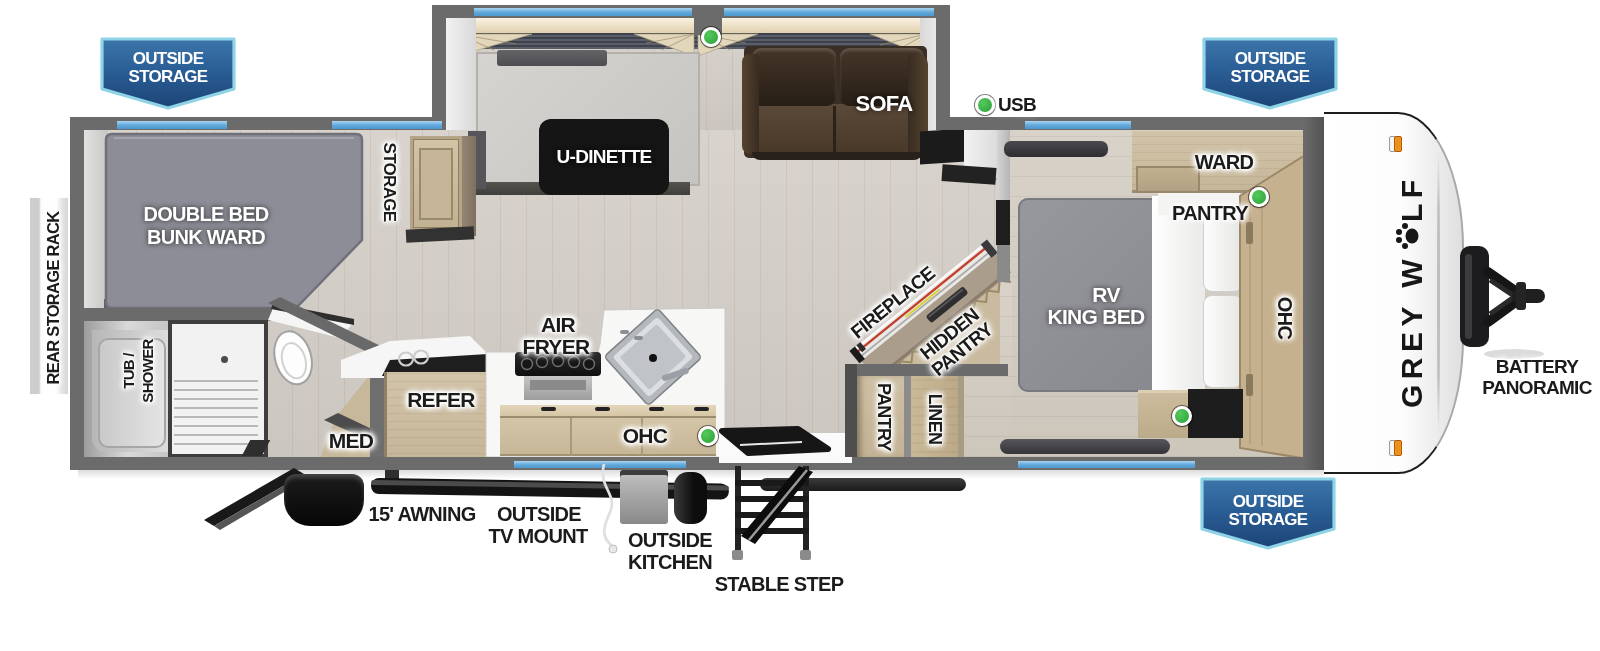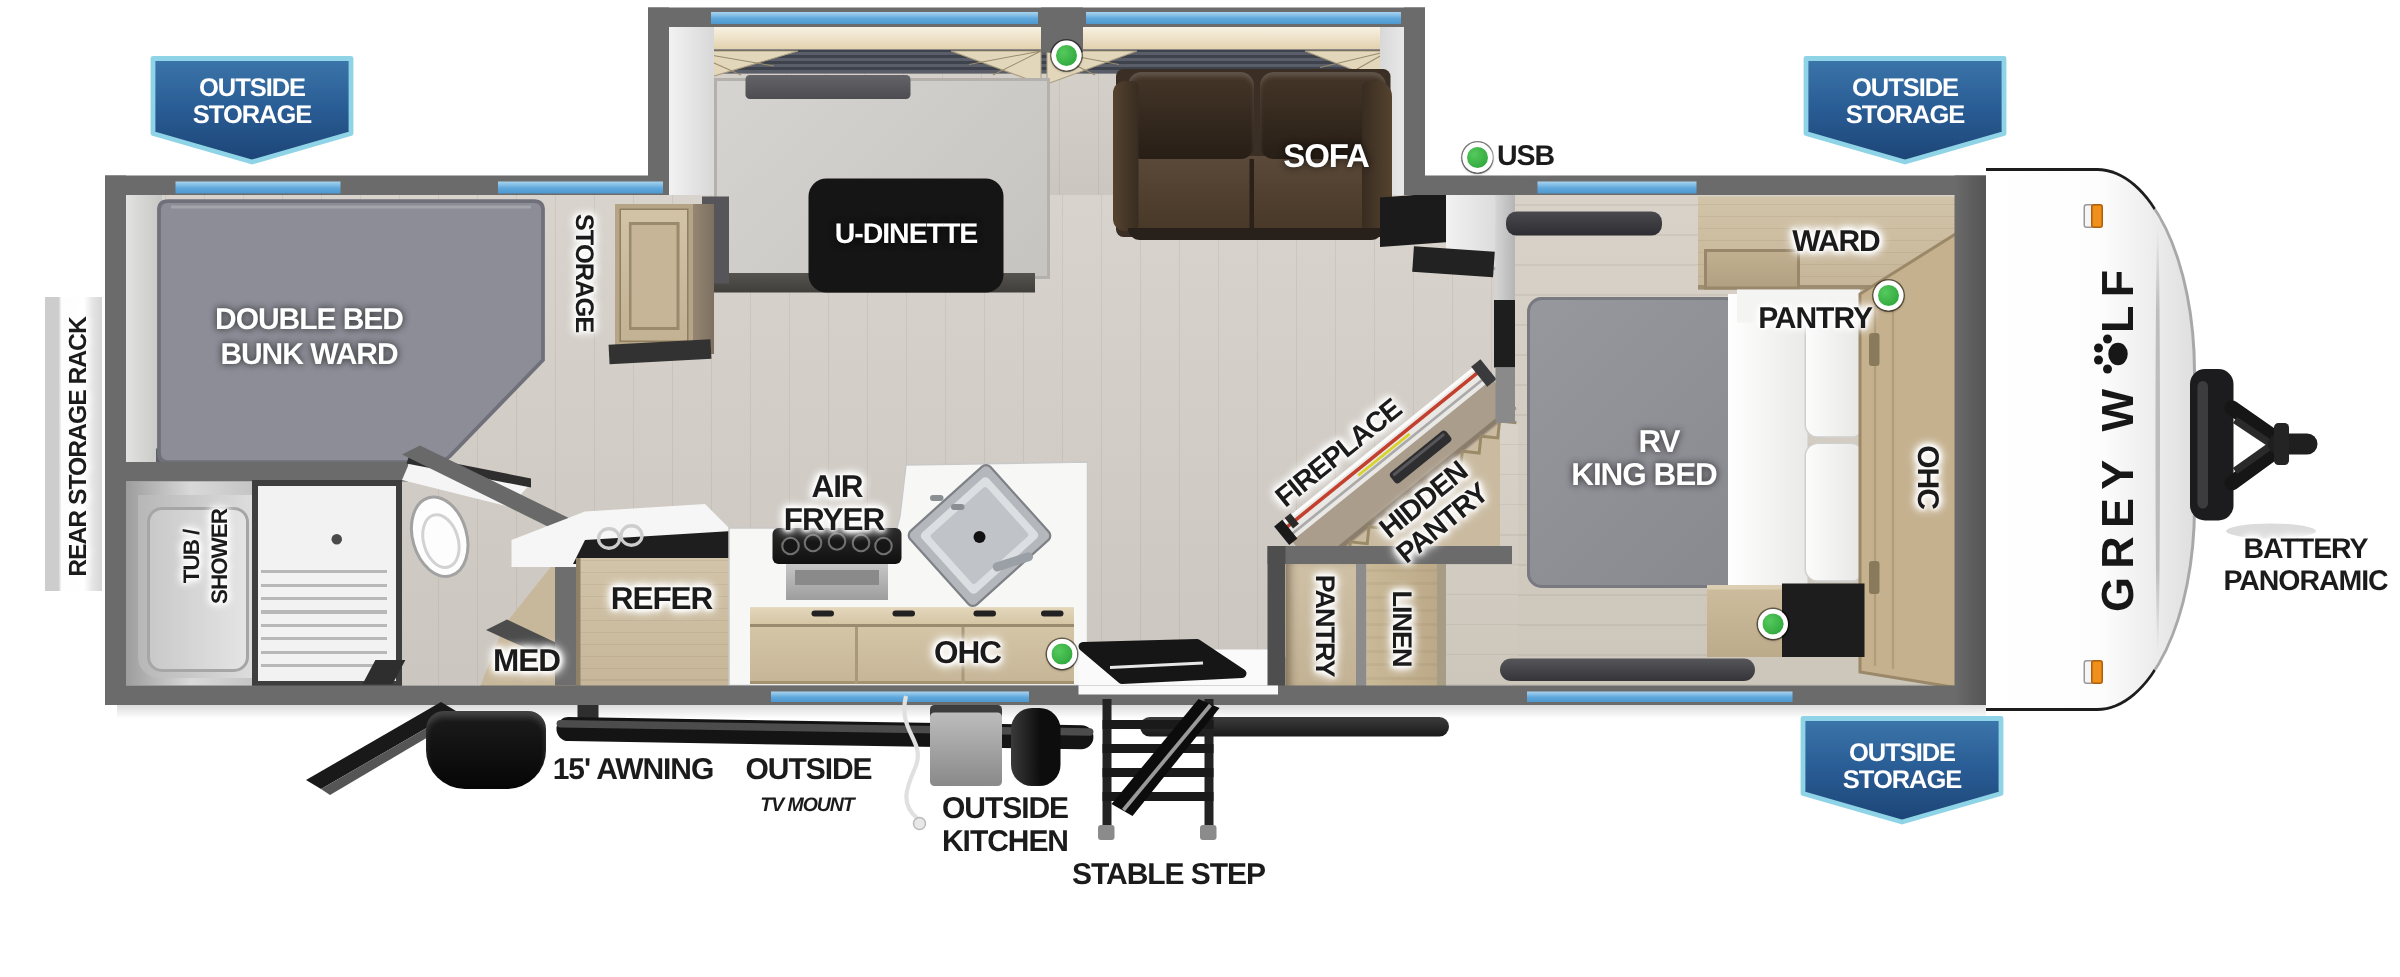--- a/index.html
+++ b/index.html
@@ -410,21 +410,21 @@
 <rect x="20" y="5" width="14" height="14" fill="#2e2e2e"></rect>
 <g transform="rotate(0.9 10 20)">
 <rect x="6" y="13" width="358" height="16" rx="8" fill="#141414"></rect>
 <rect x="6" y="15" width="358" height="5" rx="2.5" fill="#4c4c4c"></rect>
 </g>
 </svg>
 
 <div class="lb" style="left:422px;top:514px;font-size:20px;">15' AWNING</div>
 
 <div class="lb" style="left:539px;top:514px;font-size:20px;">OUTSIDE</div>
-<div class="lb" style="left:538px;top:536px;font-size:13px;font-style:italic;">TV MOUNT</div>
+<div class="lb" style="left:538px;top:536px;font-size:20px;">TV MOUNT</div>
 
 <svg class="a" style="left:592px;top:462px;" width="40" height="100" viewBox="0 0 40 100">
 <path d="M12,2 C6,26 26,32 18,50 C12,64 8,74 20,84" stroke="#e0e0e0" stroke-width="2.8" fill="none"></path>
 <circle cx="21" cy="87" r="4" fill="#e8e8e8" stroke="#bbb" stroke-width="1"></circle>
 </svg>
 
 <div class="a" style="left:620px;top:470px;width:48px;height:54px;background:linear-gradient(180deg,#c2c2c2,#898989);border-radius:3px;box-shadow:inset 0 5px 0 #3c3c3c;"></div>
 
 <div class="a" style="left:674px;top:472px;width:33px;height:52px;background:linear-gradient(90deg,#3a3a3a,#0d0d0d 60%);border-radius:14px;"></div>
 

